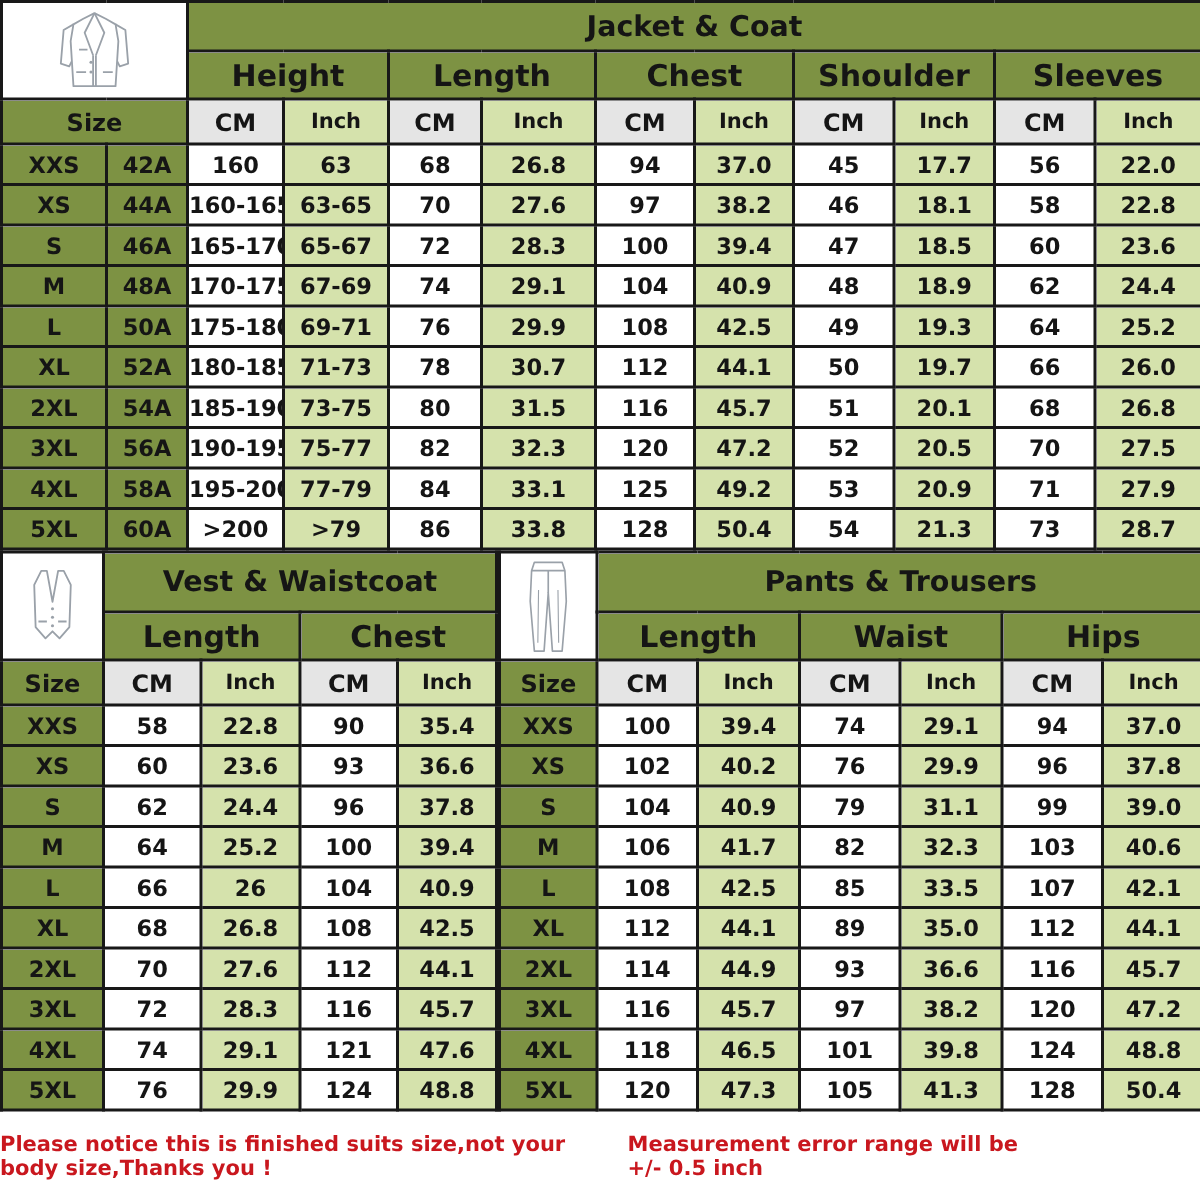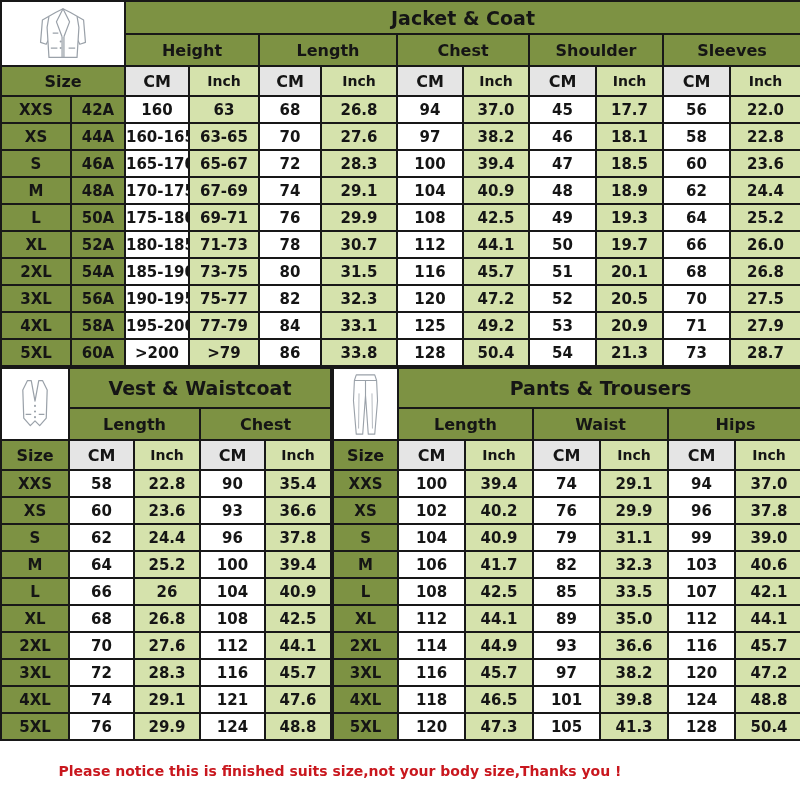--- a/index.html
+++ b/index.html
@@ -9,21 +9,21 @@
     --ink:#151515;
     --red:#c9171e;
   }
   *{box-sizing:border-box;}
   body{margin:0;background:#fff;}
   .sheet{width:680px;height:800px;background:#fff;
     font-family:"DejaVu Sans","Liberation Sans",sans-serif;font-weight:bold;color:var(--ink);}
   table{border-collapse:collapse;table-layout:fixed;}
   th,td{border:2px solid var(--border);text-align:center;vertical-align:middle;padding:0;font-weight:bold;overflow:hidden;white-space:nowrap;}
   .banner{background:var(--olive);font-size:19px;}
-  .group{background:var(--olive);font-size:16px;}
+  .group{background:var(--olive);font-size:20px;}
   .size-h{background:var(--olive);font-size:16px;}
   .cm-h{background:#e5e5e5;font-size:16px;margin-left:16px;}
   .inch-h{background:var(--lg);font-size:14px;}
   td.size{background:var(--olive);font-size:15px;}
   td.cm{background:#fff;font-size:15px;}
   td.inch{background:var(--lg);font-size:15px;}
   .img-cell{background:#fff;}
   .img-cell svg{display:block;margin:0 auto;}
   .jacket-table{width:800px;}
   .jacket-table .banner-row{height:33px;}
@@ -482,15 +482,16 @@
             <td class="cm">128</td>
             <td class="inch">50.4</td>
           </tr>
       </tbody>
     </table>
 
   </div>
 
   <div class="notice">
     <p>Please notice this is finished suits size,not your body size,Thanks you !</p>
+    <p>Measurement error range will be +/- 0.5 inch</p>
   </div>
 
 </div>
 
 </body></html>

